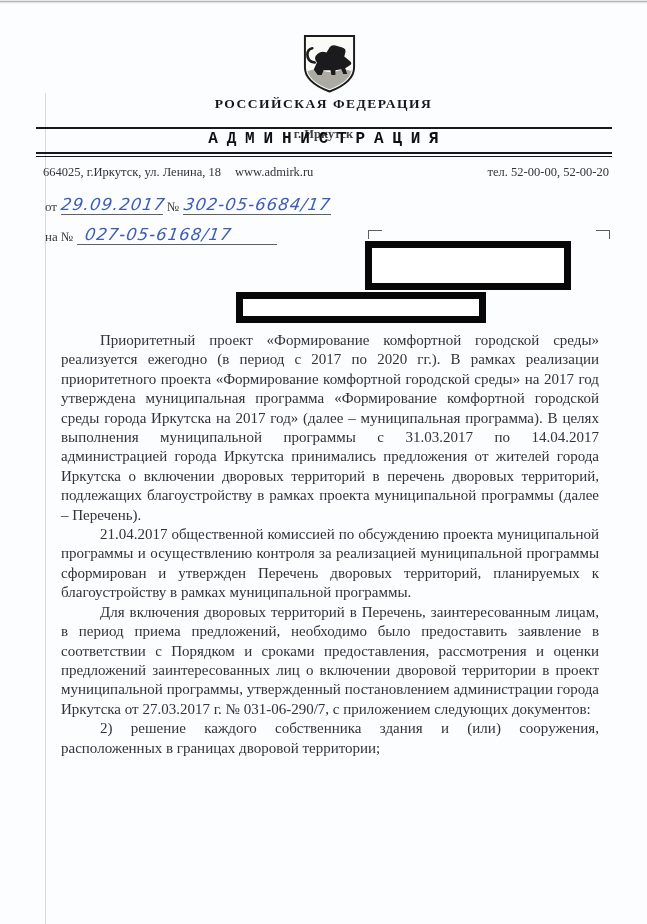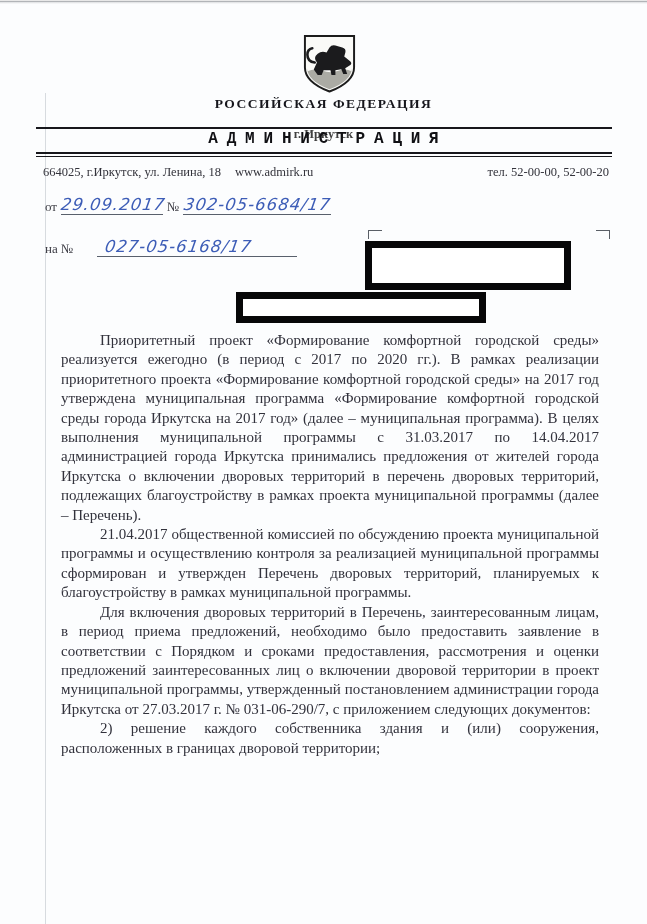--- a/index.html
+++ b/index.html
@@ -25,21 +25,21 @@
   .rule-double{position:absolute;left:36px;top:151px;width:576px;height:2px;
     border-top:2px solid #17171c;border-bottom:1.5px solid #17171c;box-sizing:content-box;background:transparent;height:2px;}
   .contact-row{position:absolute;left:43px;top:164px;width:566px;display:flex;
     justify-content:space-between;font-size:12.5px;color:#33333b;}
   .contact-left span{margin-right:14px;}
 
   
   .ref-row{position:absolute;left:45px;display:flex;align-items:flex-end;
     font-size:13px;color:#3c3c44;}
   .ref-row-1{top:194px;}
-  .ref-row-2{top:236px;gap:20px;}
+  .ref-row-2{top:224px;}
   .hand-line{display:inline-block;border-bottom:1.6px solid #59606c;
     text-align:center;margin:0 4px;}
   .hand{font-family:"DejaVu Sans",sans-serif;font-style:italic;
     font-size:16.5px;letter-spacing:1px;transform:skewX(-9deg);
     display:inline-block;white-space:nowrap;}
   .w-date{width:102px;}
   .w-num{width:148px;}
   .w-reply{width:192px;text-align:left;padding-left:8px;}
 
   

